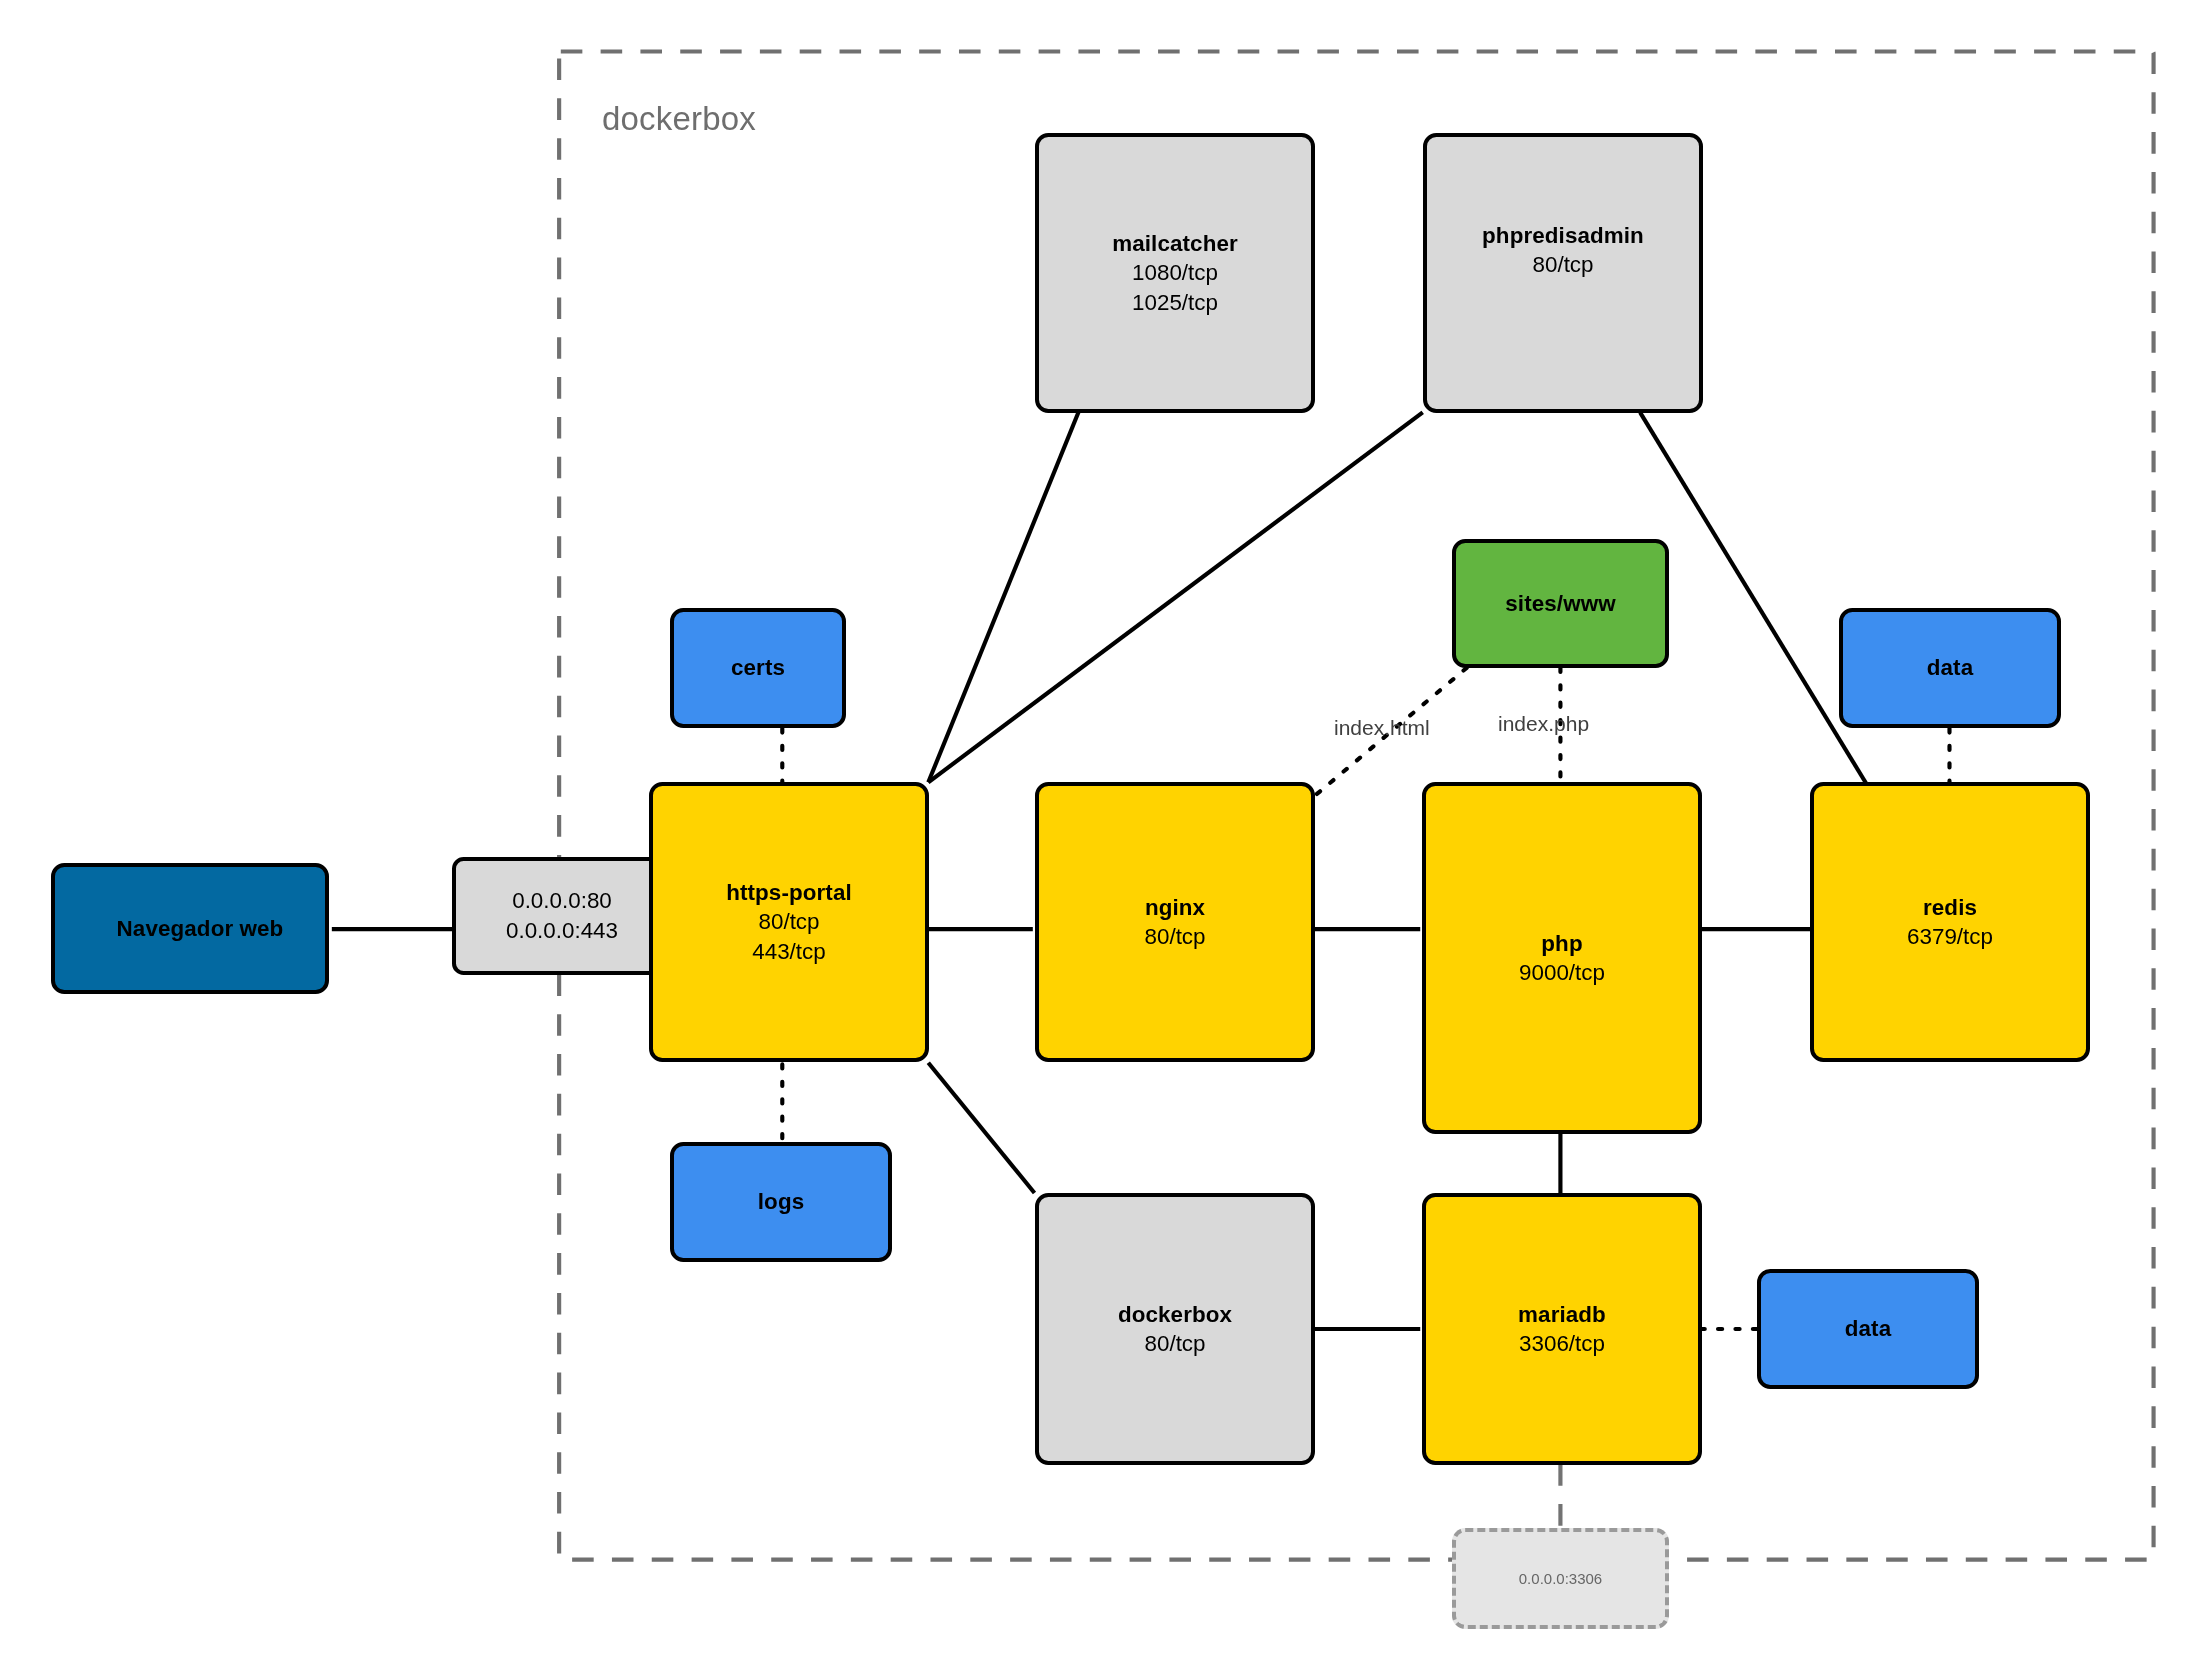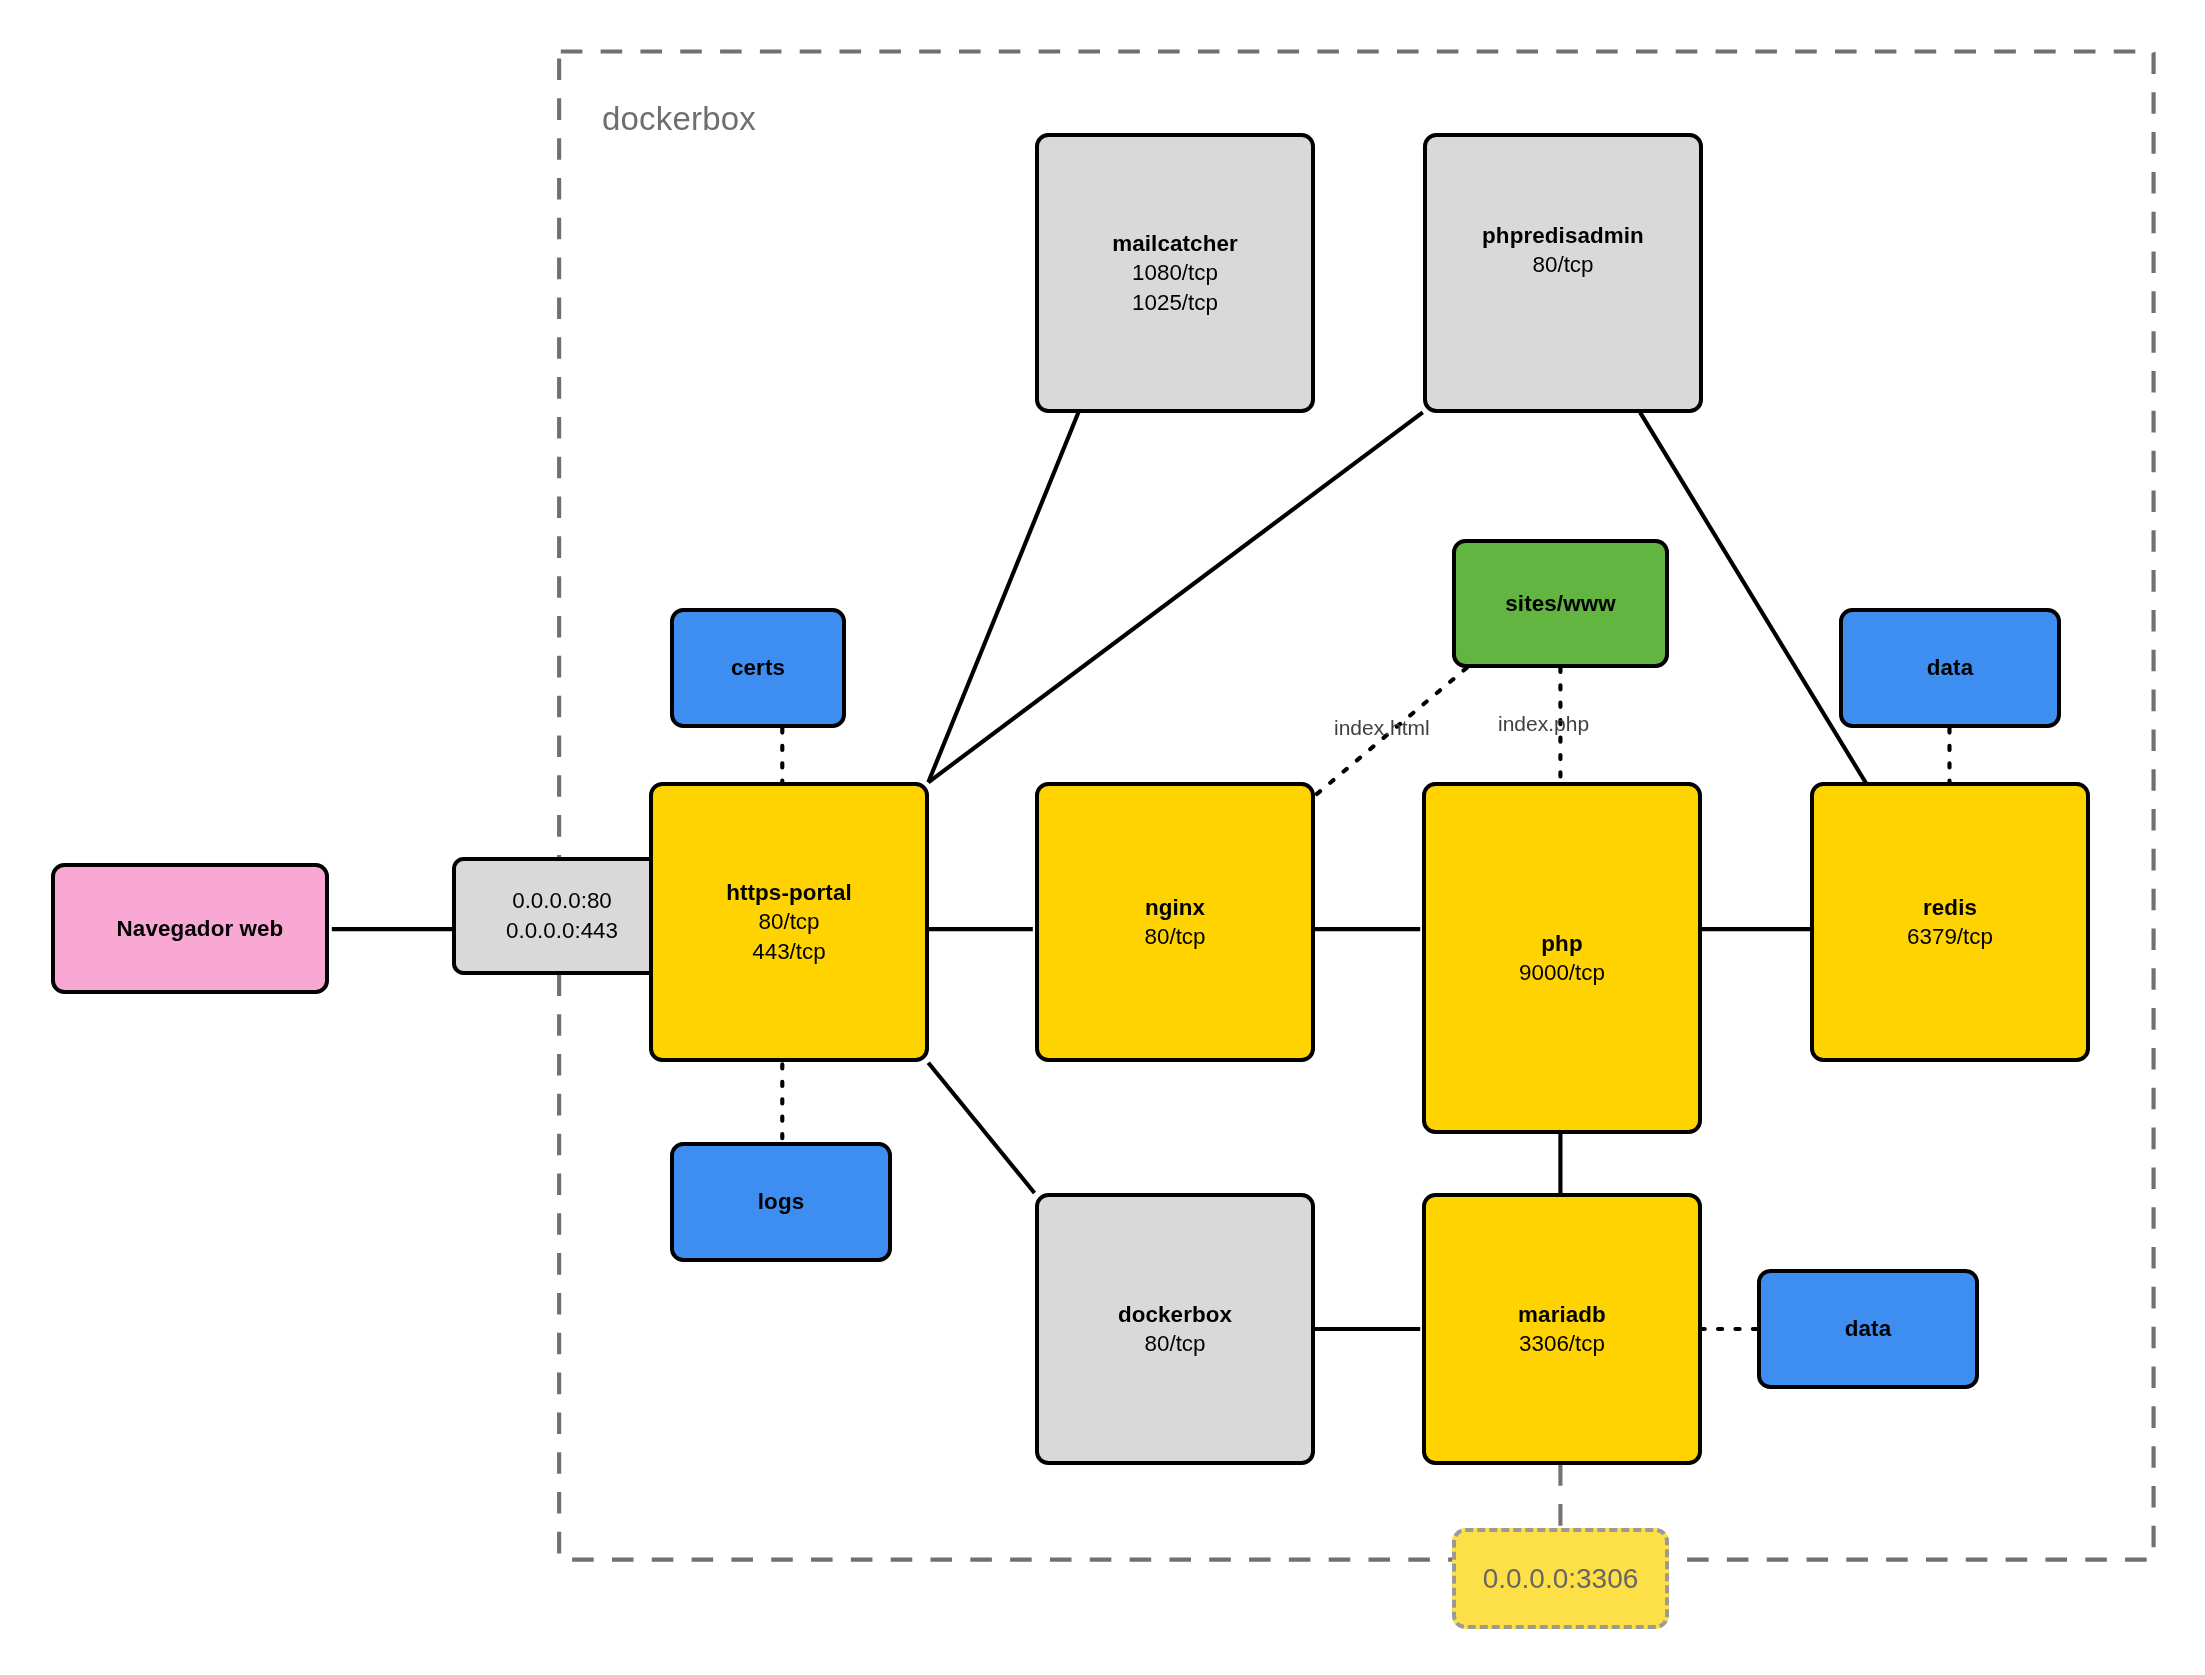--- a/index.html
+++ b/index.html
@@ -66,48 +66,48 @@
     letter-spacing: 0.1px;
   }
   .node .port {
     font-weight: normal;
     font-size: 22.4px;
   }
   .n-service  { background: #FFD300; }
   .n-gray     { background: #D9D9D9; }
   .n-volume   { background: #3D8EF0; }
   .n-mount    { background: #62B540; }
-  .n-client   { background: #f9a8d4; padding-left: 20px; }
+  .n-client   { background: #0369a1; padding-left: 20px; }
 
   .portbox {
     position: absolute;
     box-sizing: border-box;
     background: #D9D9D9;
     border: 4.1px solid #000000;
     border-radius: 11.6px;
     display: flex;
     flex-direction: column;
     align-items: center;
     justify-content: center;
     text-align: center;
     font-size: 22.4px;
     color: #000000;
     line-height: 1.32;
   }
   .portbox-ghost {
     position: absolute;
     box-sizing: border-box;
-    background: #fde047;
+    background: #e5e5e5;
     border: 4.1px dashed #9a9a9a;
     border-radius: 13.3px;
     display: flex;
     align-items: center;
     justify-content: center;
     text-align: center;
-    font-size: 28px;
+    font-size: 15px;
     color: #666666;
   }
   .container-title {
     position: absolute;
     font-size: 33px;
     color: #6e6e6e;
     letter-spacing: 0.2px;
     white-space: nowrap;
   }
   .edge-label {

